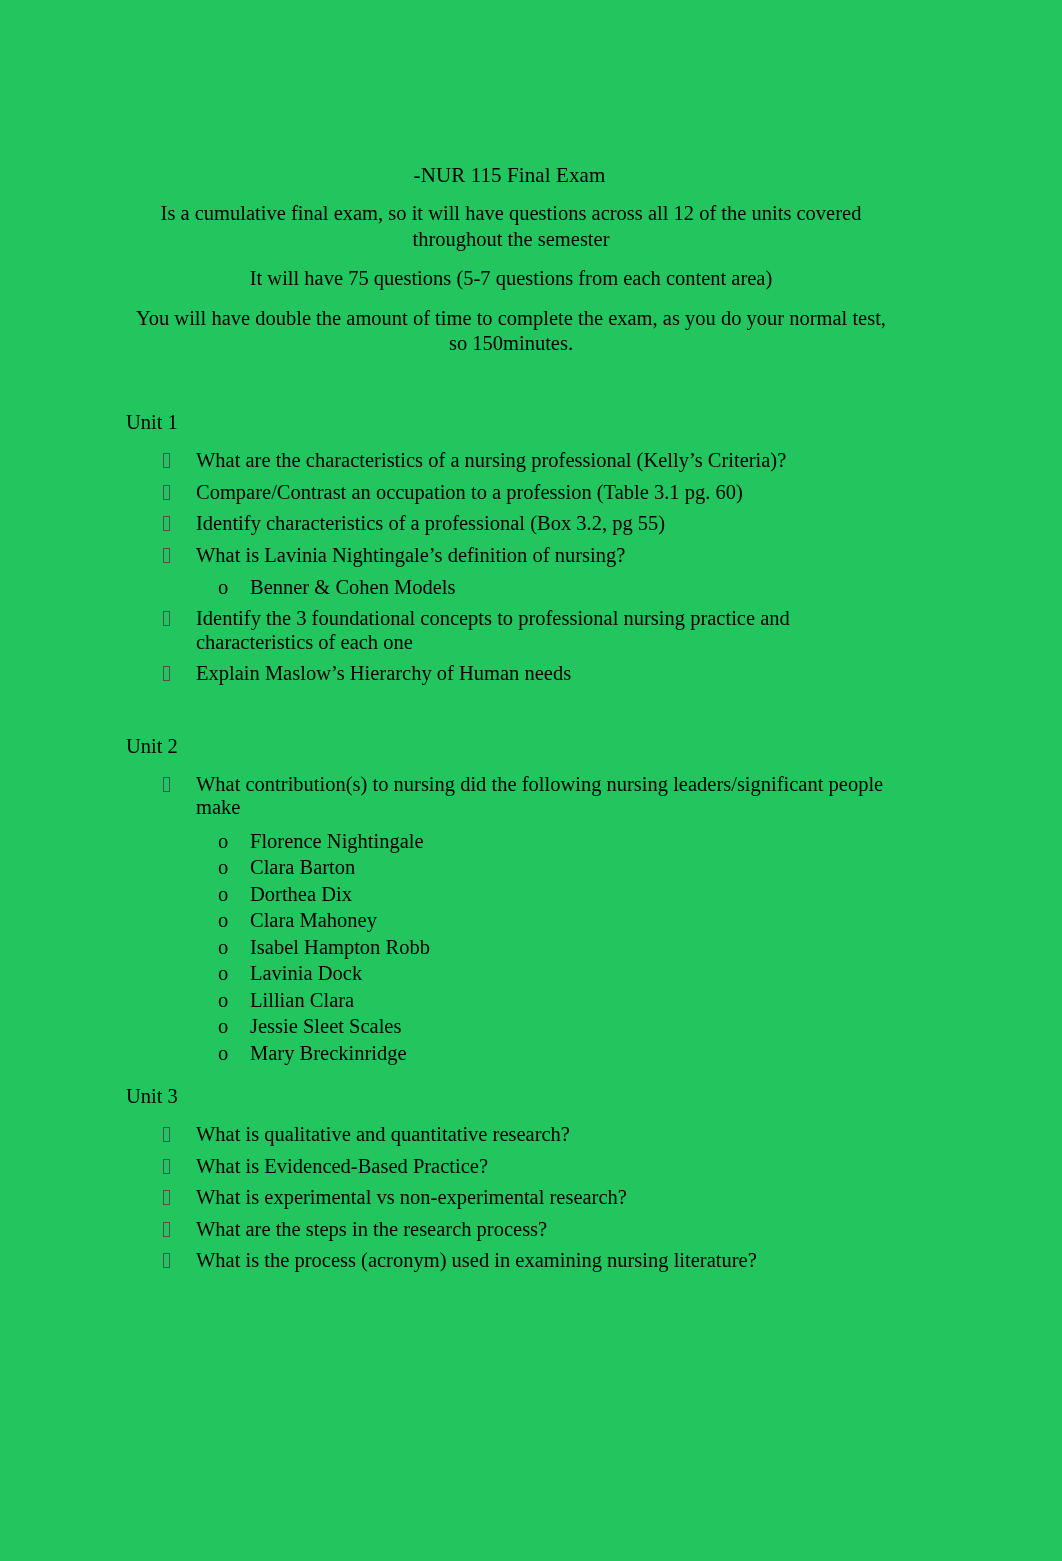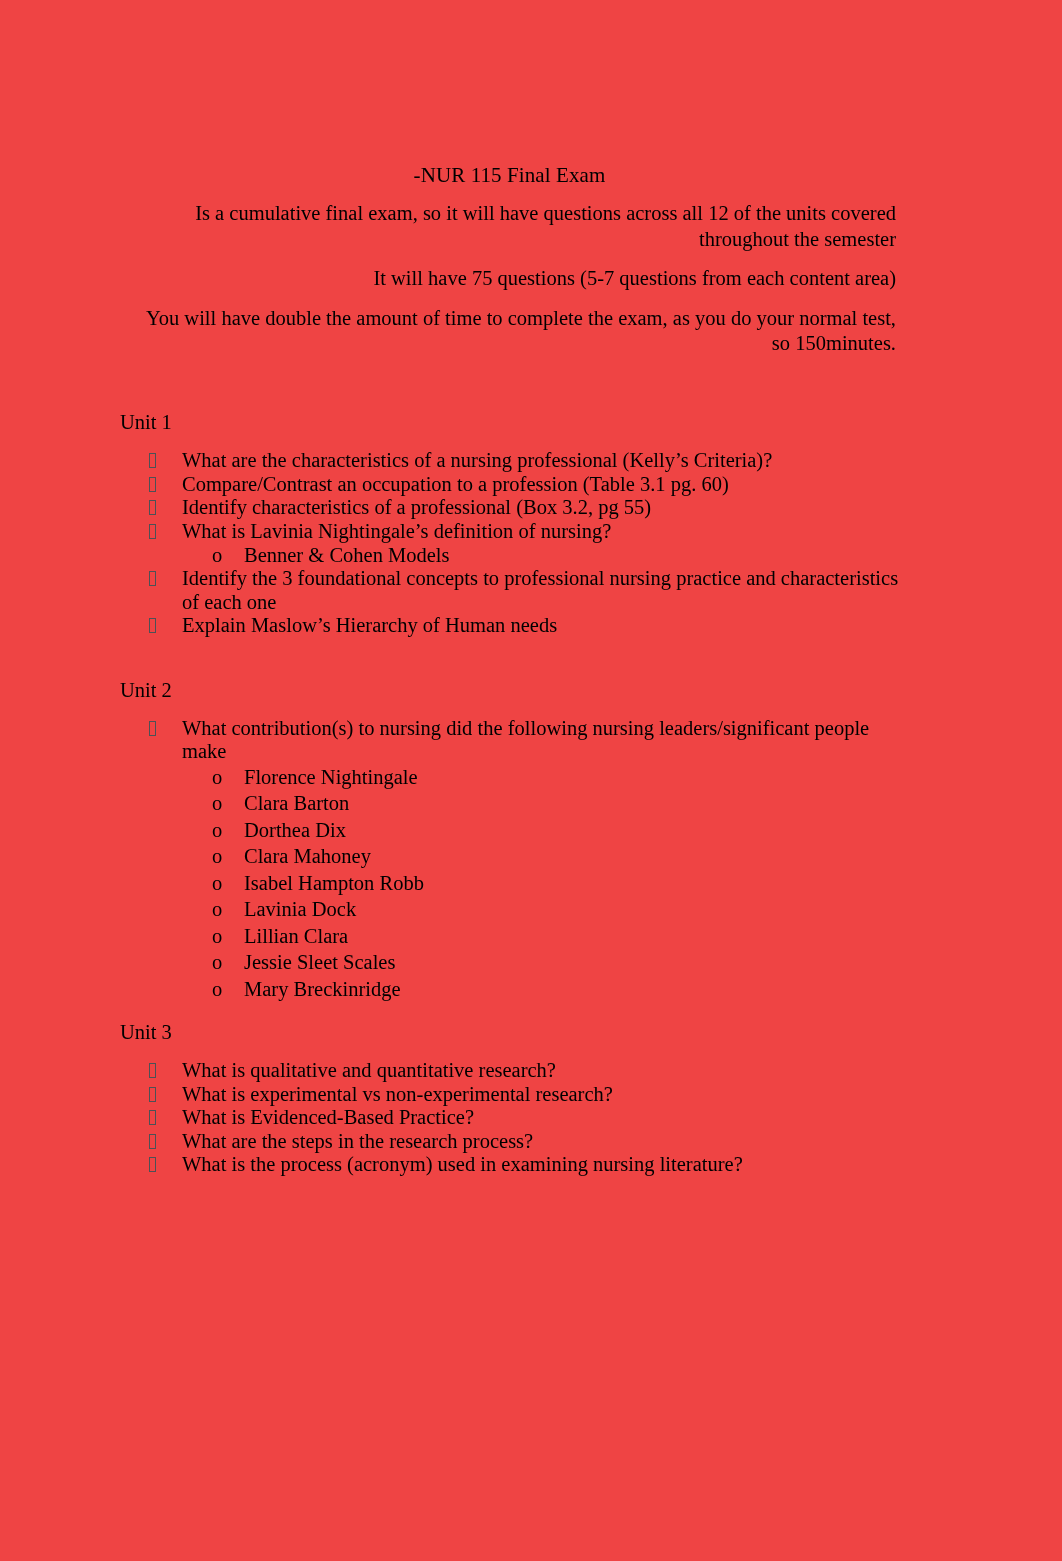--- a/index.html
+++ b/index.html
@@ -13,21 +13,21 @@
     font-family: "Liberation Serif", "DejaVu Serif", serif;
     color: #000000;
     position: relative;
     overflow: hidden;
   }
 
   .page {
     position: relative;
     width: 1062px;
     height: 1561px;
-    background: #ef4444;
+    background: #22c55e;
     box-sizing: border-box;
     padding: 8px;
   }
 
   
   .doc-title {
     position: absolute;
     left: 126px;
     top: 163px;
     width: 767px;
@@ -41,27 +41,27 @@
   .intro-block {
     position: absolute;
     left: 126px;
     top: 201px;
     width: 770px;
   }
   .para {
     font-size: 20.5px;
     line-height: 25.5px;
     margin: 0 0 14px 0;
-    text-align: right;
+    text-align: center;
   }
 
   
   .units {
     position: absolute;
-    left: 120px;
+    left: 126px;
     top: 410px;
     width: 790px;
   }
 
   .unit-section {
     margin: 0;
   }
   .unit-section.gap-large { padding-top: 40px; }
   .unit-section.gap-small { padding-top: 18px; }
 
@@ -75,21 +75,21 @@
     list-style: none;
     margin: 0;
     padding: 0;
   }
 
   .bullet-item {
     position: relative;
     padding-left: 62px;
     font-size: 20.5px;
     line-height: 23.5px;
-    margin: 0;
+    margin: 8px;
   }
   .bullet-item .marker-box {
     position: absolute;
     left: 29px;
     top: 4px;
     width: 5px;
     height: 13px;
     border: 1px solid #4d5156;
     box-sizing: content-box;
     display: inline-block;
@@ -221,25 +221,25 @@
 
     <section class="unit-section gap-small">
       <div class="unit-heading">Unit 3</div>
       <ul class="bullet-list">
         <li class="bullet-item">
           <span class="marker-box"></span>
           <span>What is qualitative and quantitative research?</span>
         </li>
         <li class="bullet-item">
           <span class="marker-box"></span>
+          <span>What is Evidenced-Based Practice?</span>
+        </li>
+        <li class="bullet-item">
+          <span class="marker-box"></span>
           <span>What is experimental vs non-experimental research?</span>
-        </li>
-        <li class="bullet-item">
-          <span class="marker-box"></span>
-          <span>What is Evidenced-Based Practice?</span>
         </li>
         <li class="bullet-item">
           <span class="marker-box"></span>
           <span>What are the steps in the research process?</span>
         </li>
         <li class="bullet-item">
           <span class="marker-box"></span>
           <span>What is the process (acronym) used in examining nursing literature?</span>
         </li>
       </ul>

